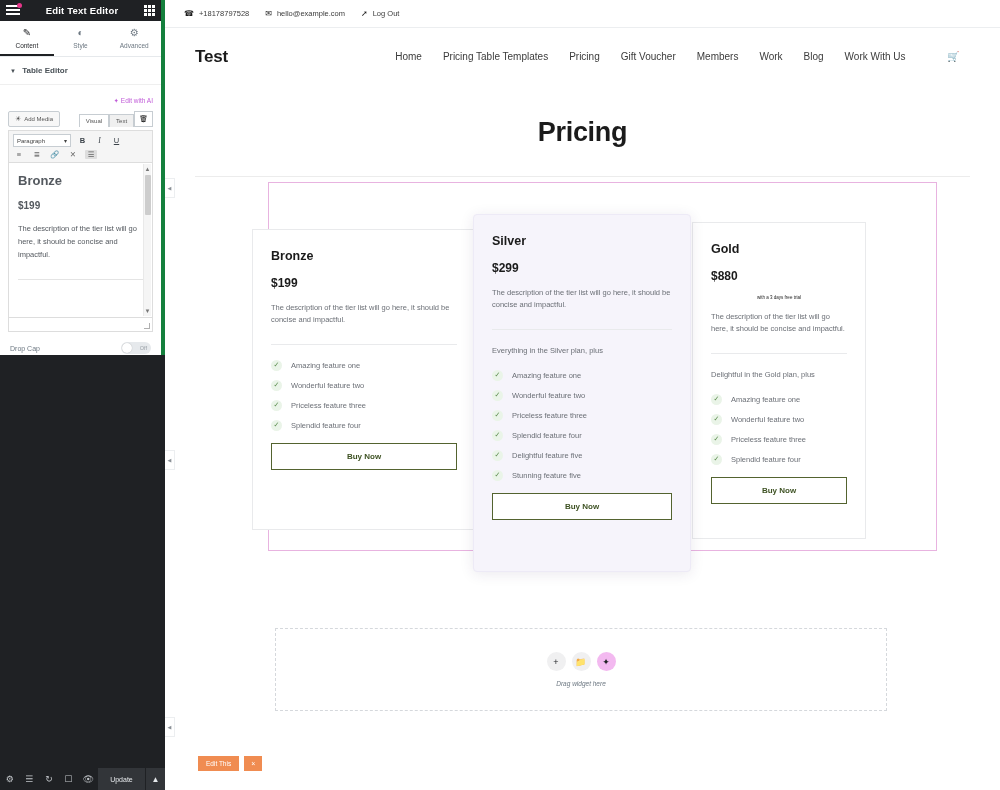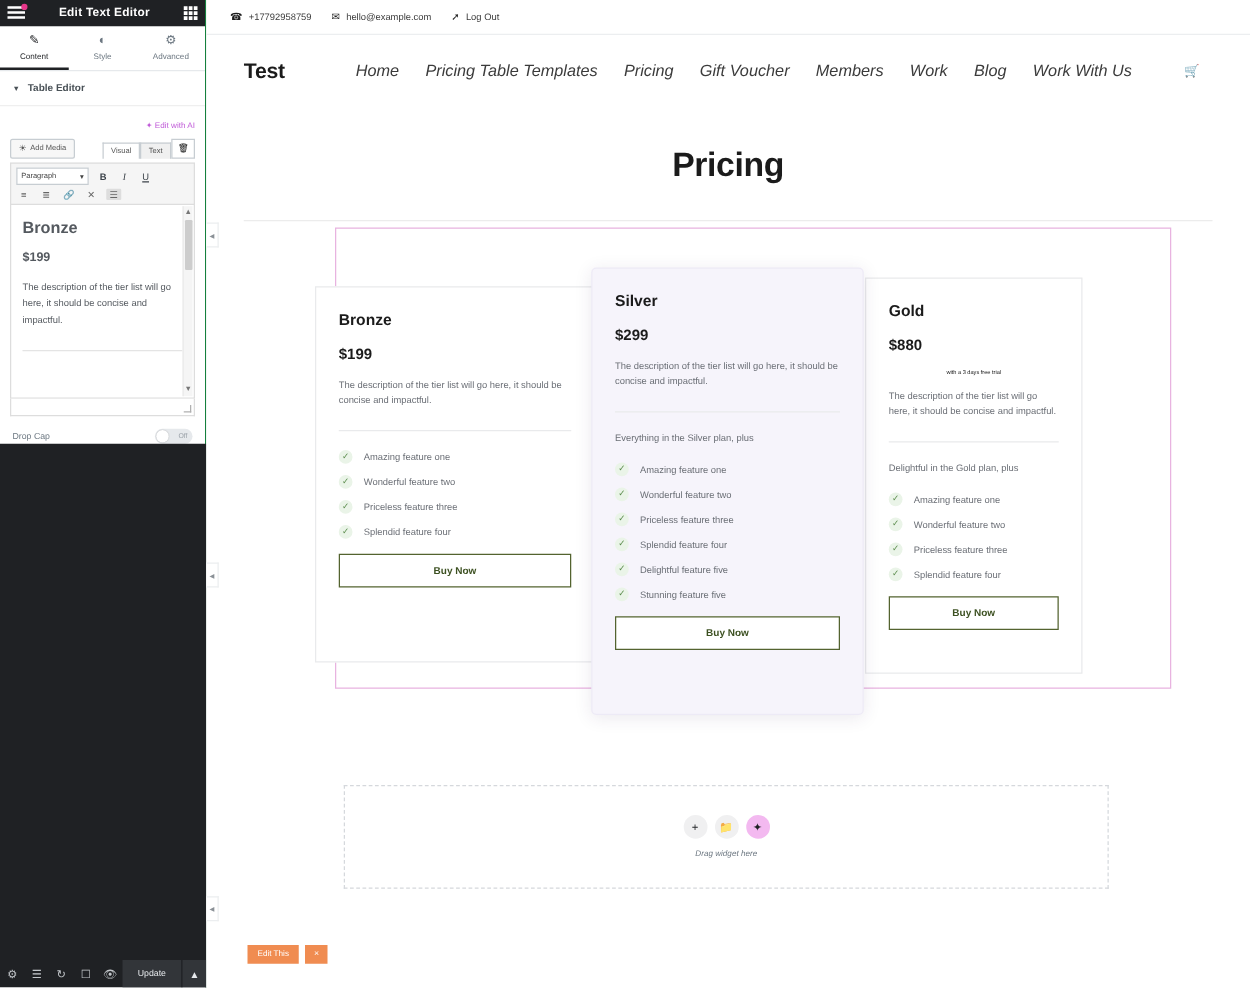--- a/index.html
+++ b/index.html
@@ -11,21 +11,21 @@
     overflow: hidden;
   }
   .app { position: relative; width: 1000px; height: 790px; display: flex; }
 
   
   .panel {
     width: 165px; height: 790px;
     background: #ffffff;
     display: flex; flex-direction: column;
     position: relative;
-    border-right: 1px solid #15803d;
+    border-right: 4px solid #15803d;
     flex: 0 0 165px;
   }
   .panel-header {
     height: 21px; background: #1f2124; color: #fff;
     display: flex; align-items: center; justify-content: space-between;
     padding: 0 6px; position: relative;
   }
   .ph-menu { position: relative; width: 14px; height: 12px; cursor: pointer; }
   .ph-menu i { display:block; height:2px; background:#fff; margin-bottom:2px; width:14px; }
   .ph-dot {
@@ -153,21 +153,21 @@
     font-size: 7.5px; color: #3b3b3b;
   }
   .topbar .tb-item { display: flex; align-items: center; gap: 5px; cursor: pointer; }
   .topbar .gly { font-size: 8px; color: #1d1d1d; }
 
   .sitehead {
     height: 57px; display: flex; align-items: center; padding: 0 40px 0 30px;
   }
   .logo { font-size: 17px; font-weight: bold; color: #1b1b1b; letter-spacing:-.2px; }
   .mainnav { margin-left: auto; display: flex; align-items: center; gap: 21px; }
-  .mainnav a { font-size: 13px; color: #3b3b3b; text-decoration: none; cursor: pointer; white-space: nowrap; font-style: italic;}
+  .mainnav a { font-size: 10px; color: #3b3b3b; text-decoration: none; cursor: pointer; white-space: nowrap;}
   .cart-icon { margin-left: 21px; font-size: 10px; color:#222; cursor:pointer; }
 
   .page-title {
     text-align: center; font-size: 27px; font-weight: bold; color: #1b1b1b;
     margin-top: 32px; letter-spacing: -.3px;
   }
   .title-rule { border-top: 1px solid #ececec; margin: 28px 30px 0; }
 
   
   .sel-section {
@@ -371,21 +371,21 @@
       <div class="pf-update">Update</div>
       <div class="pf-caret">▲</div>
     </div>
   </aside>
 
   <main class="preview">
 
     <div class="topbar">
       <div class="tb-item">
         <span class="gly">☎</span>
-        <span>+17792958759</span>
+        <span>+18178797528</span>
       </div>
       <div class="tb-item">
         <span class="gly">✉</span>
         <span>hello@example.com</span>
       </div>
       <div class="tb-item">
         <span class="gly">➚</span>
         <span>Log Out</span>
       </div>
     </div>

